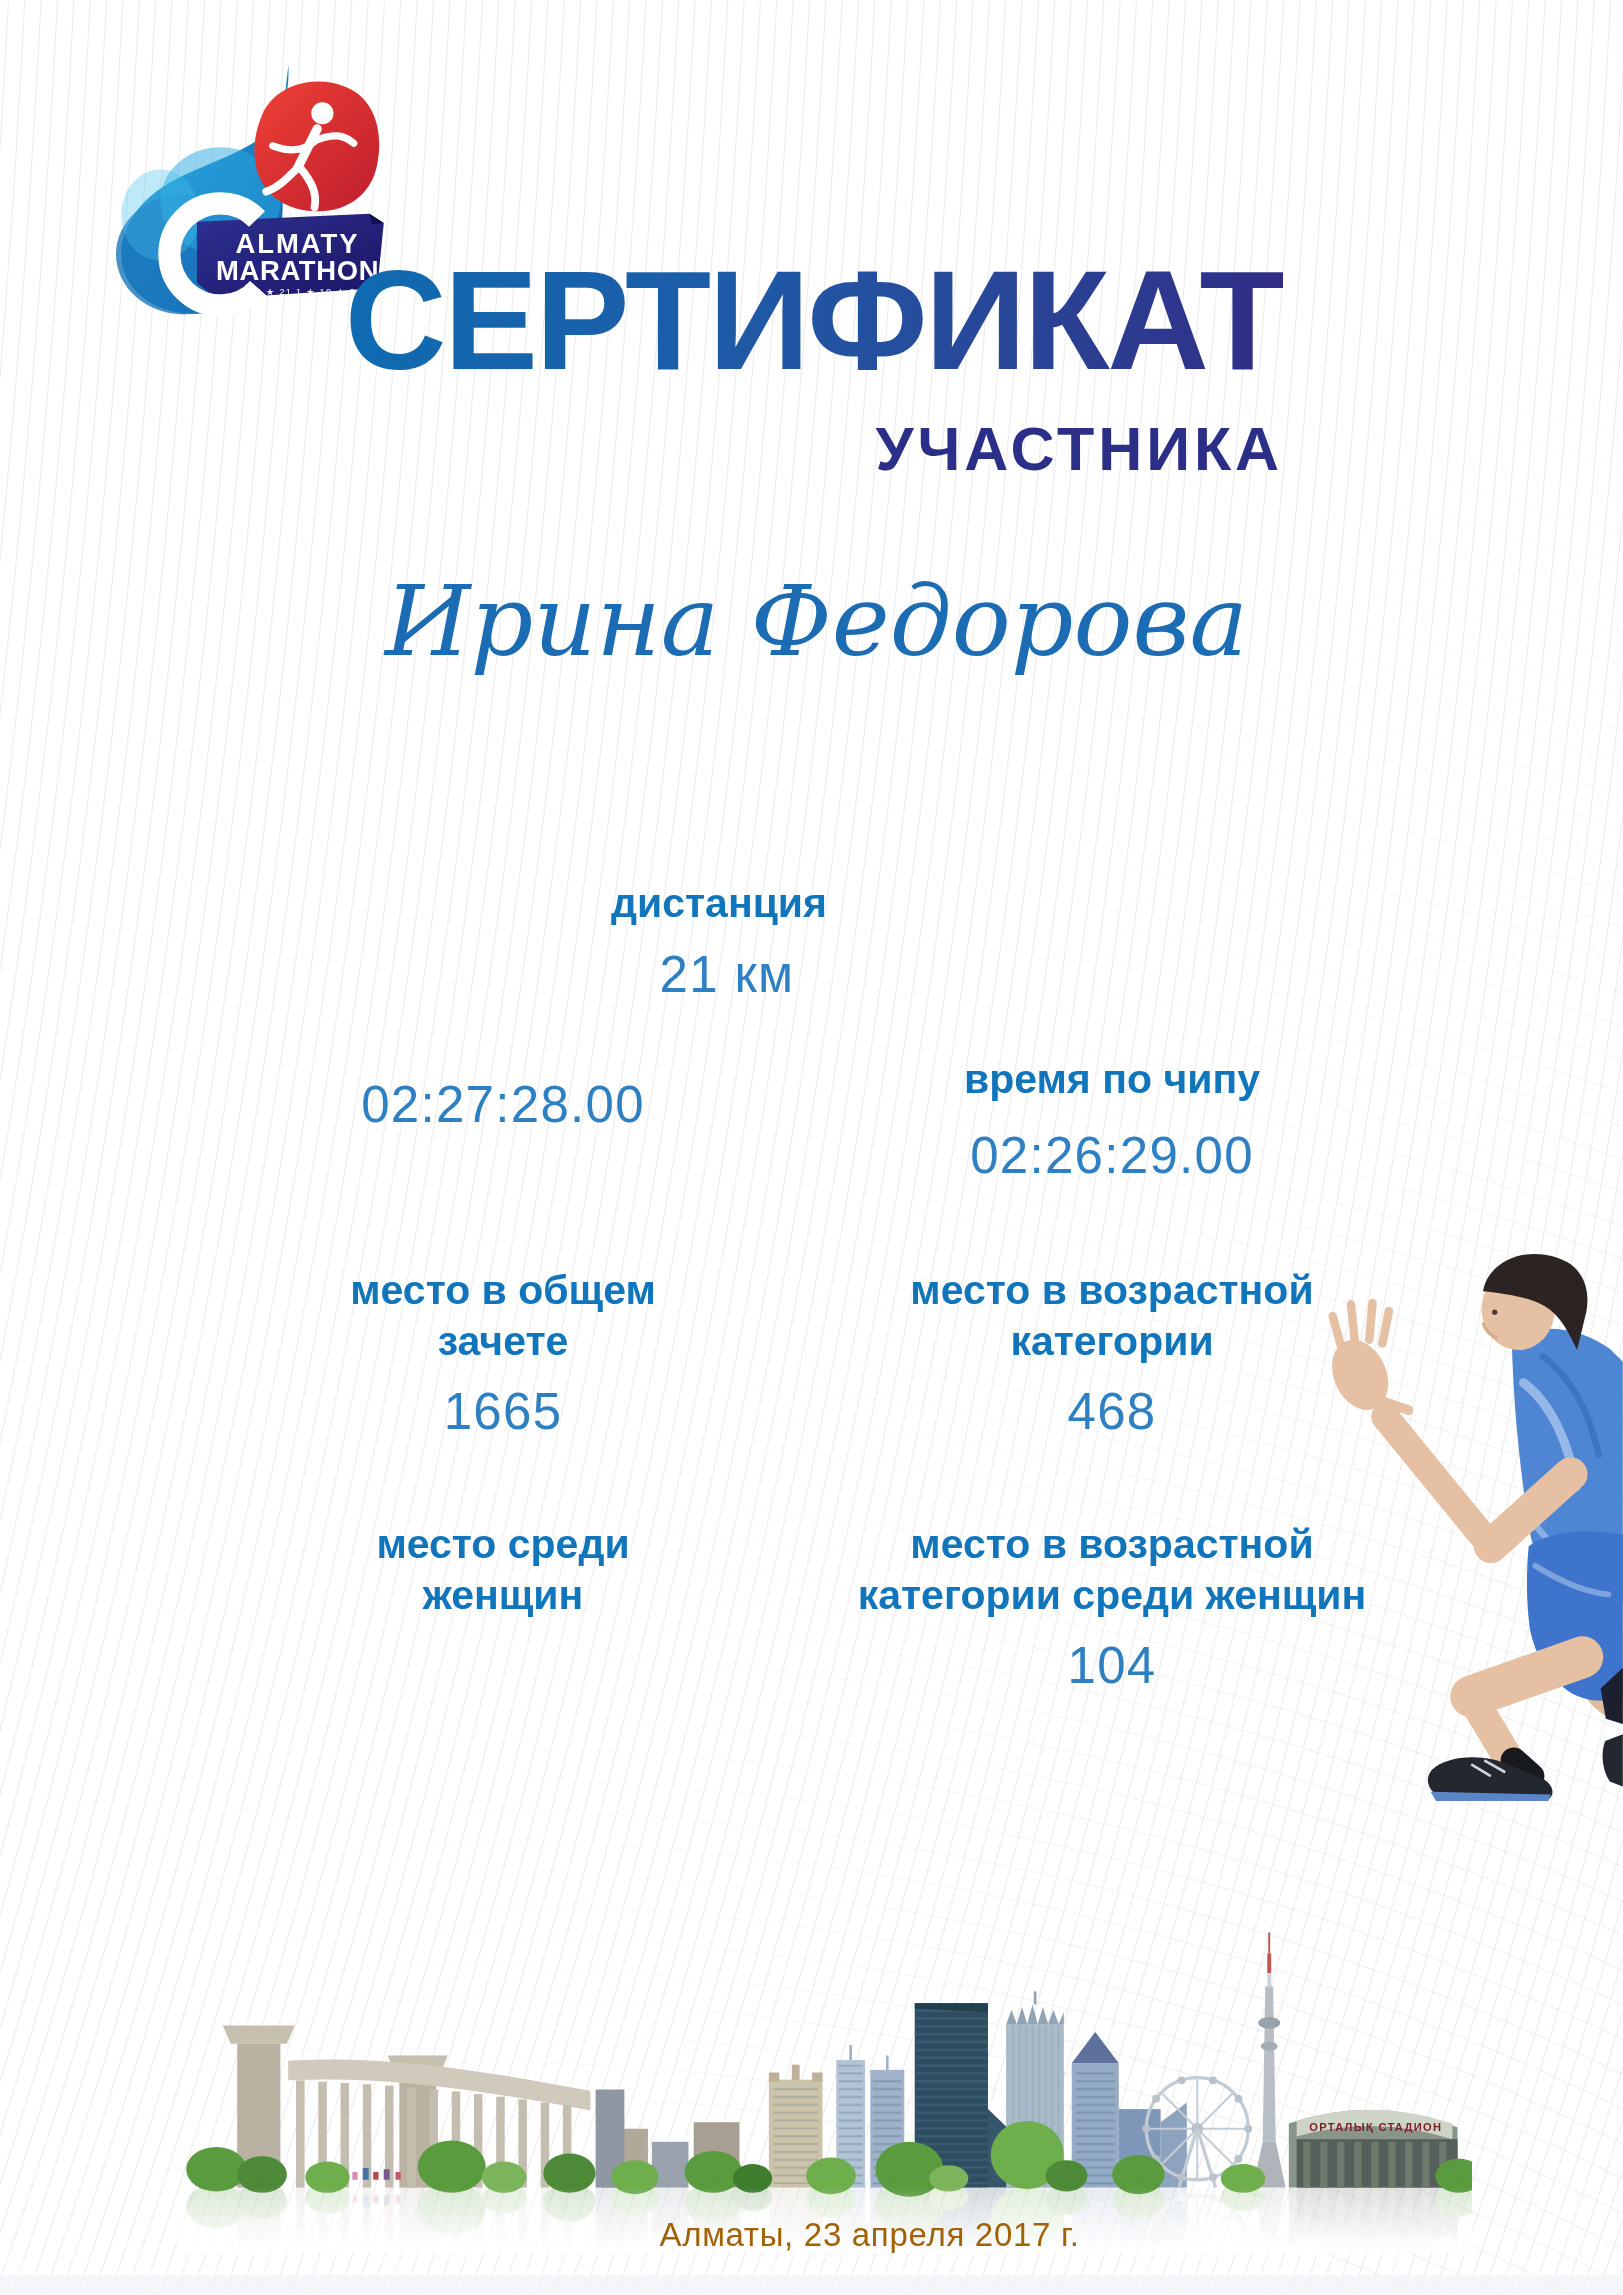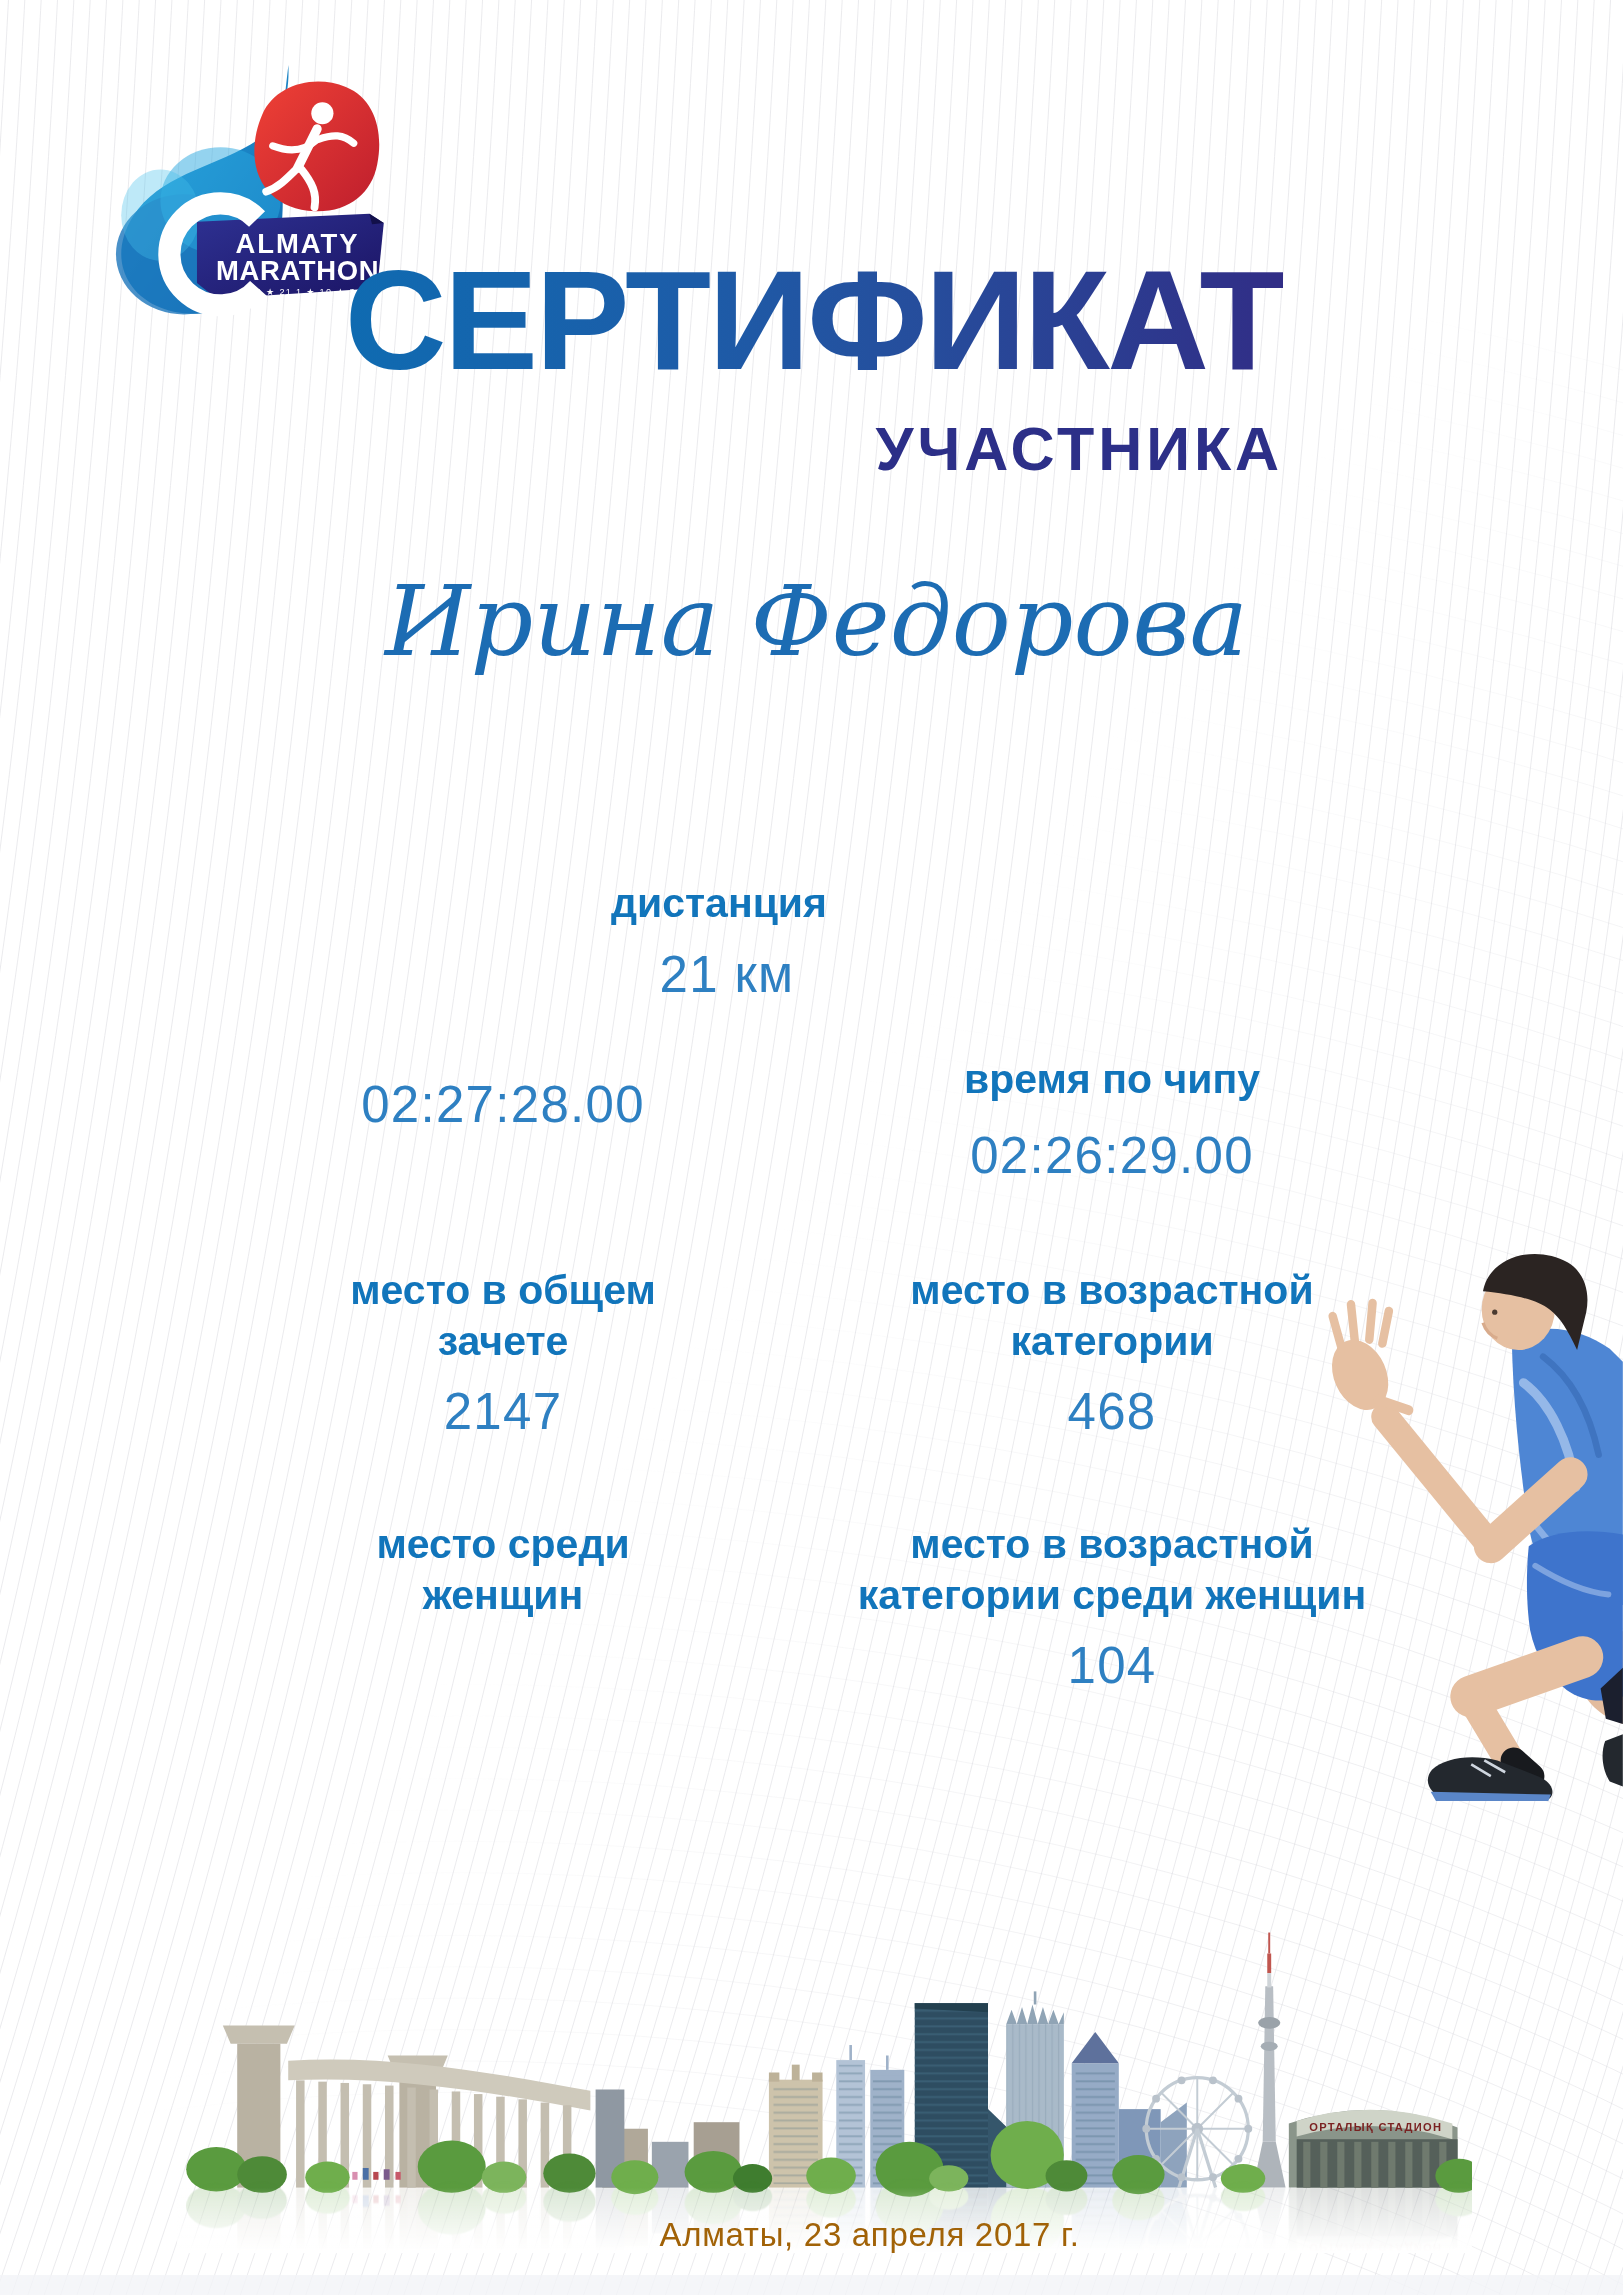--- a/index.html
+++ b/index.html
@@ -358,21 +358,21 @@
   <div class="stat row-times col-left">
     <div class="stat-value">02:27:28.00</div>
   </div>
   <div class="stat row-times col-right">
     <div class="stat-label">время по чипу</div>
     <div class="stat-value">02:26:29.00</div>
   </div>
 
   <div class="stat row-places1 col-left">
     <div class="stat-label w-overall">место в общем зачете</div>
-    <div class="stat-value">2147</div>
+    <div class="stat-value">1665</div>
   </div>
   <div class="stat row-places1 col-right">
     <div class="stat-label w-age">место в возрастной категории</div>
     <div class="stat-value">468</div>
   </div>
 
   <div class="stat row-places2 col-left">
     <div class="stat-label w-women">место среди женщин</div>
   </div>
   <div class="stat row-places2 col-right">

